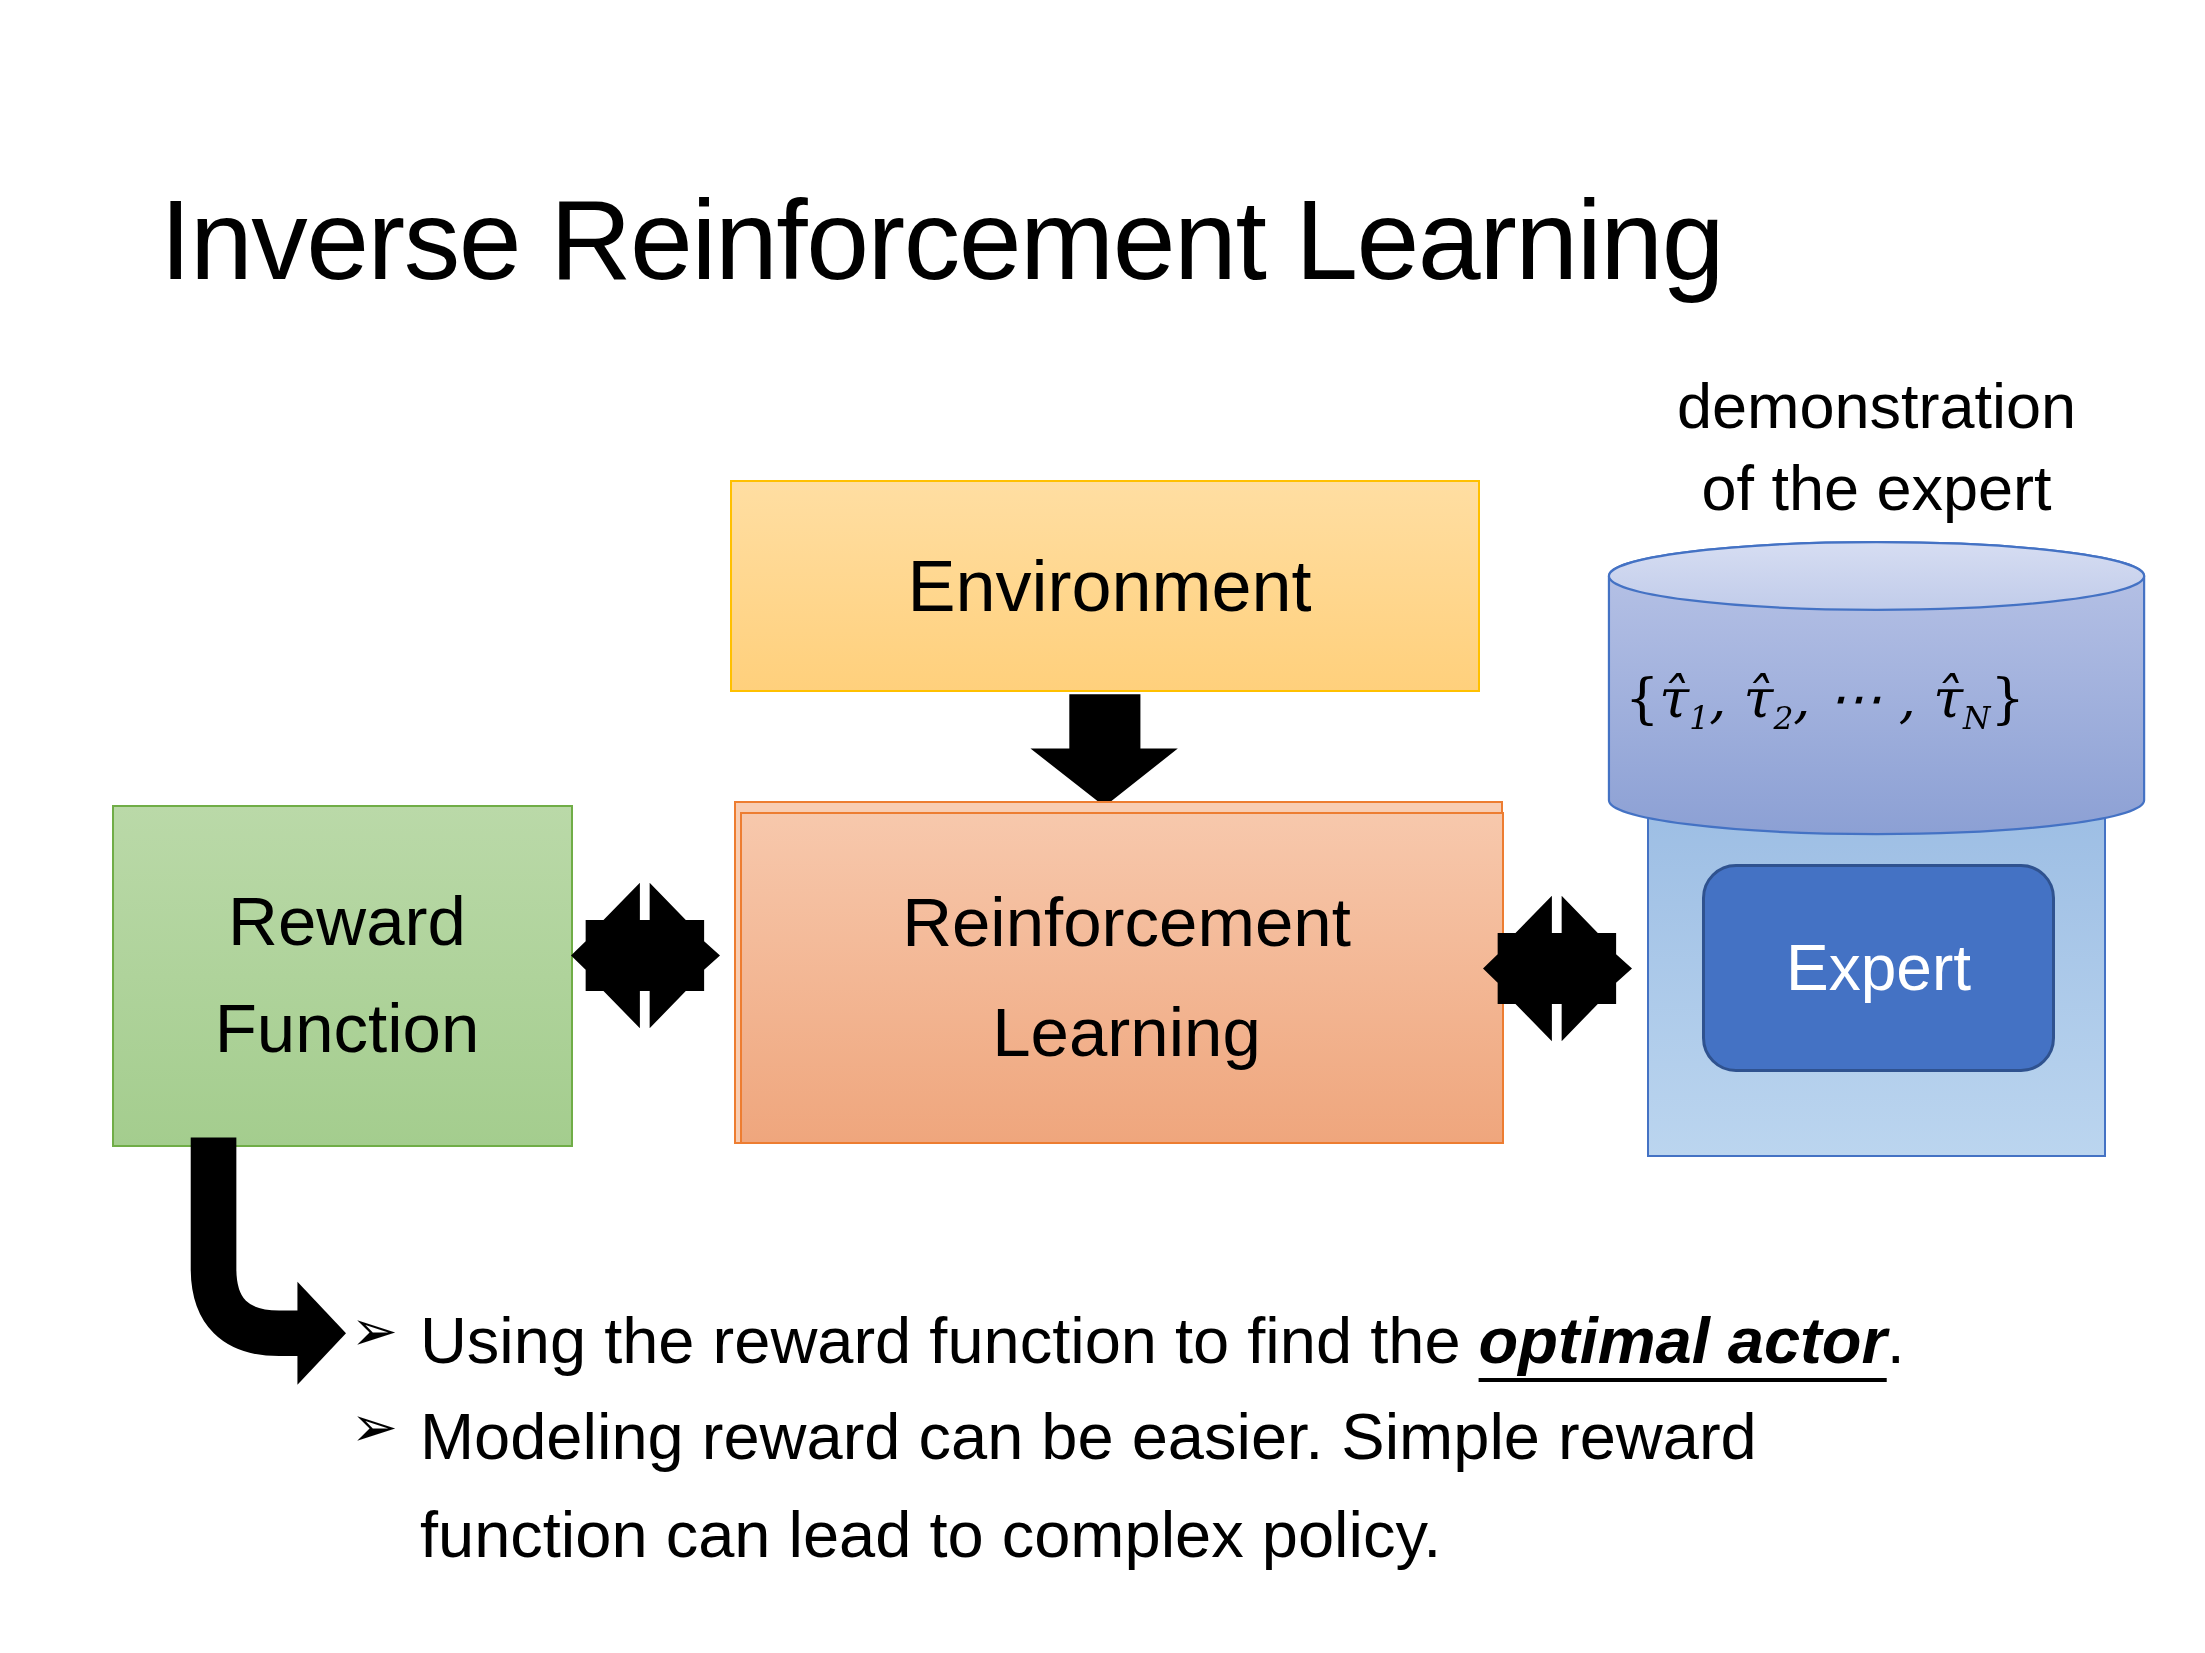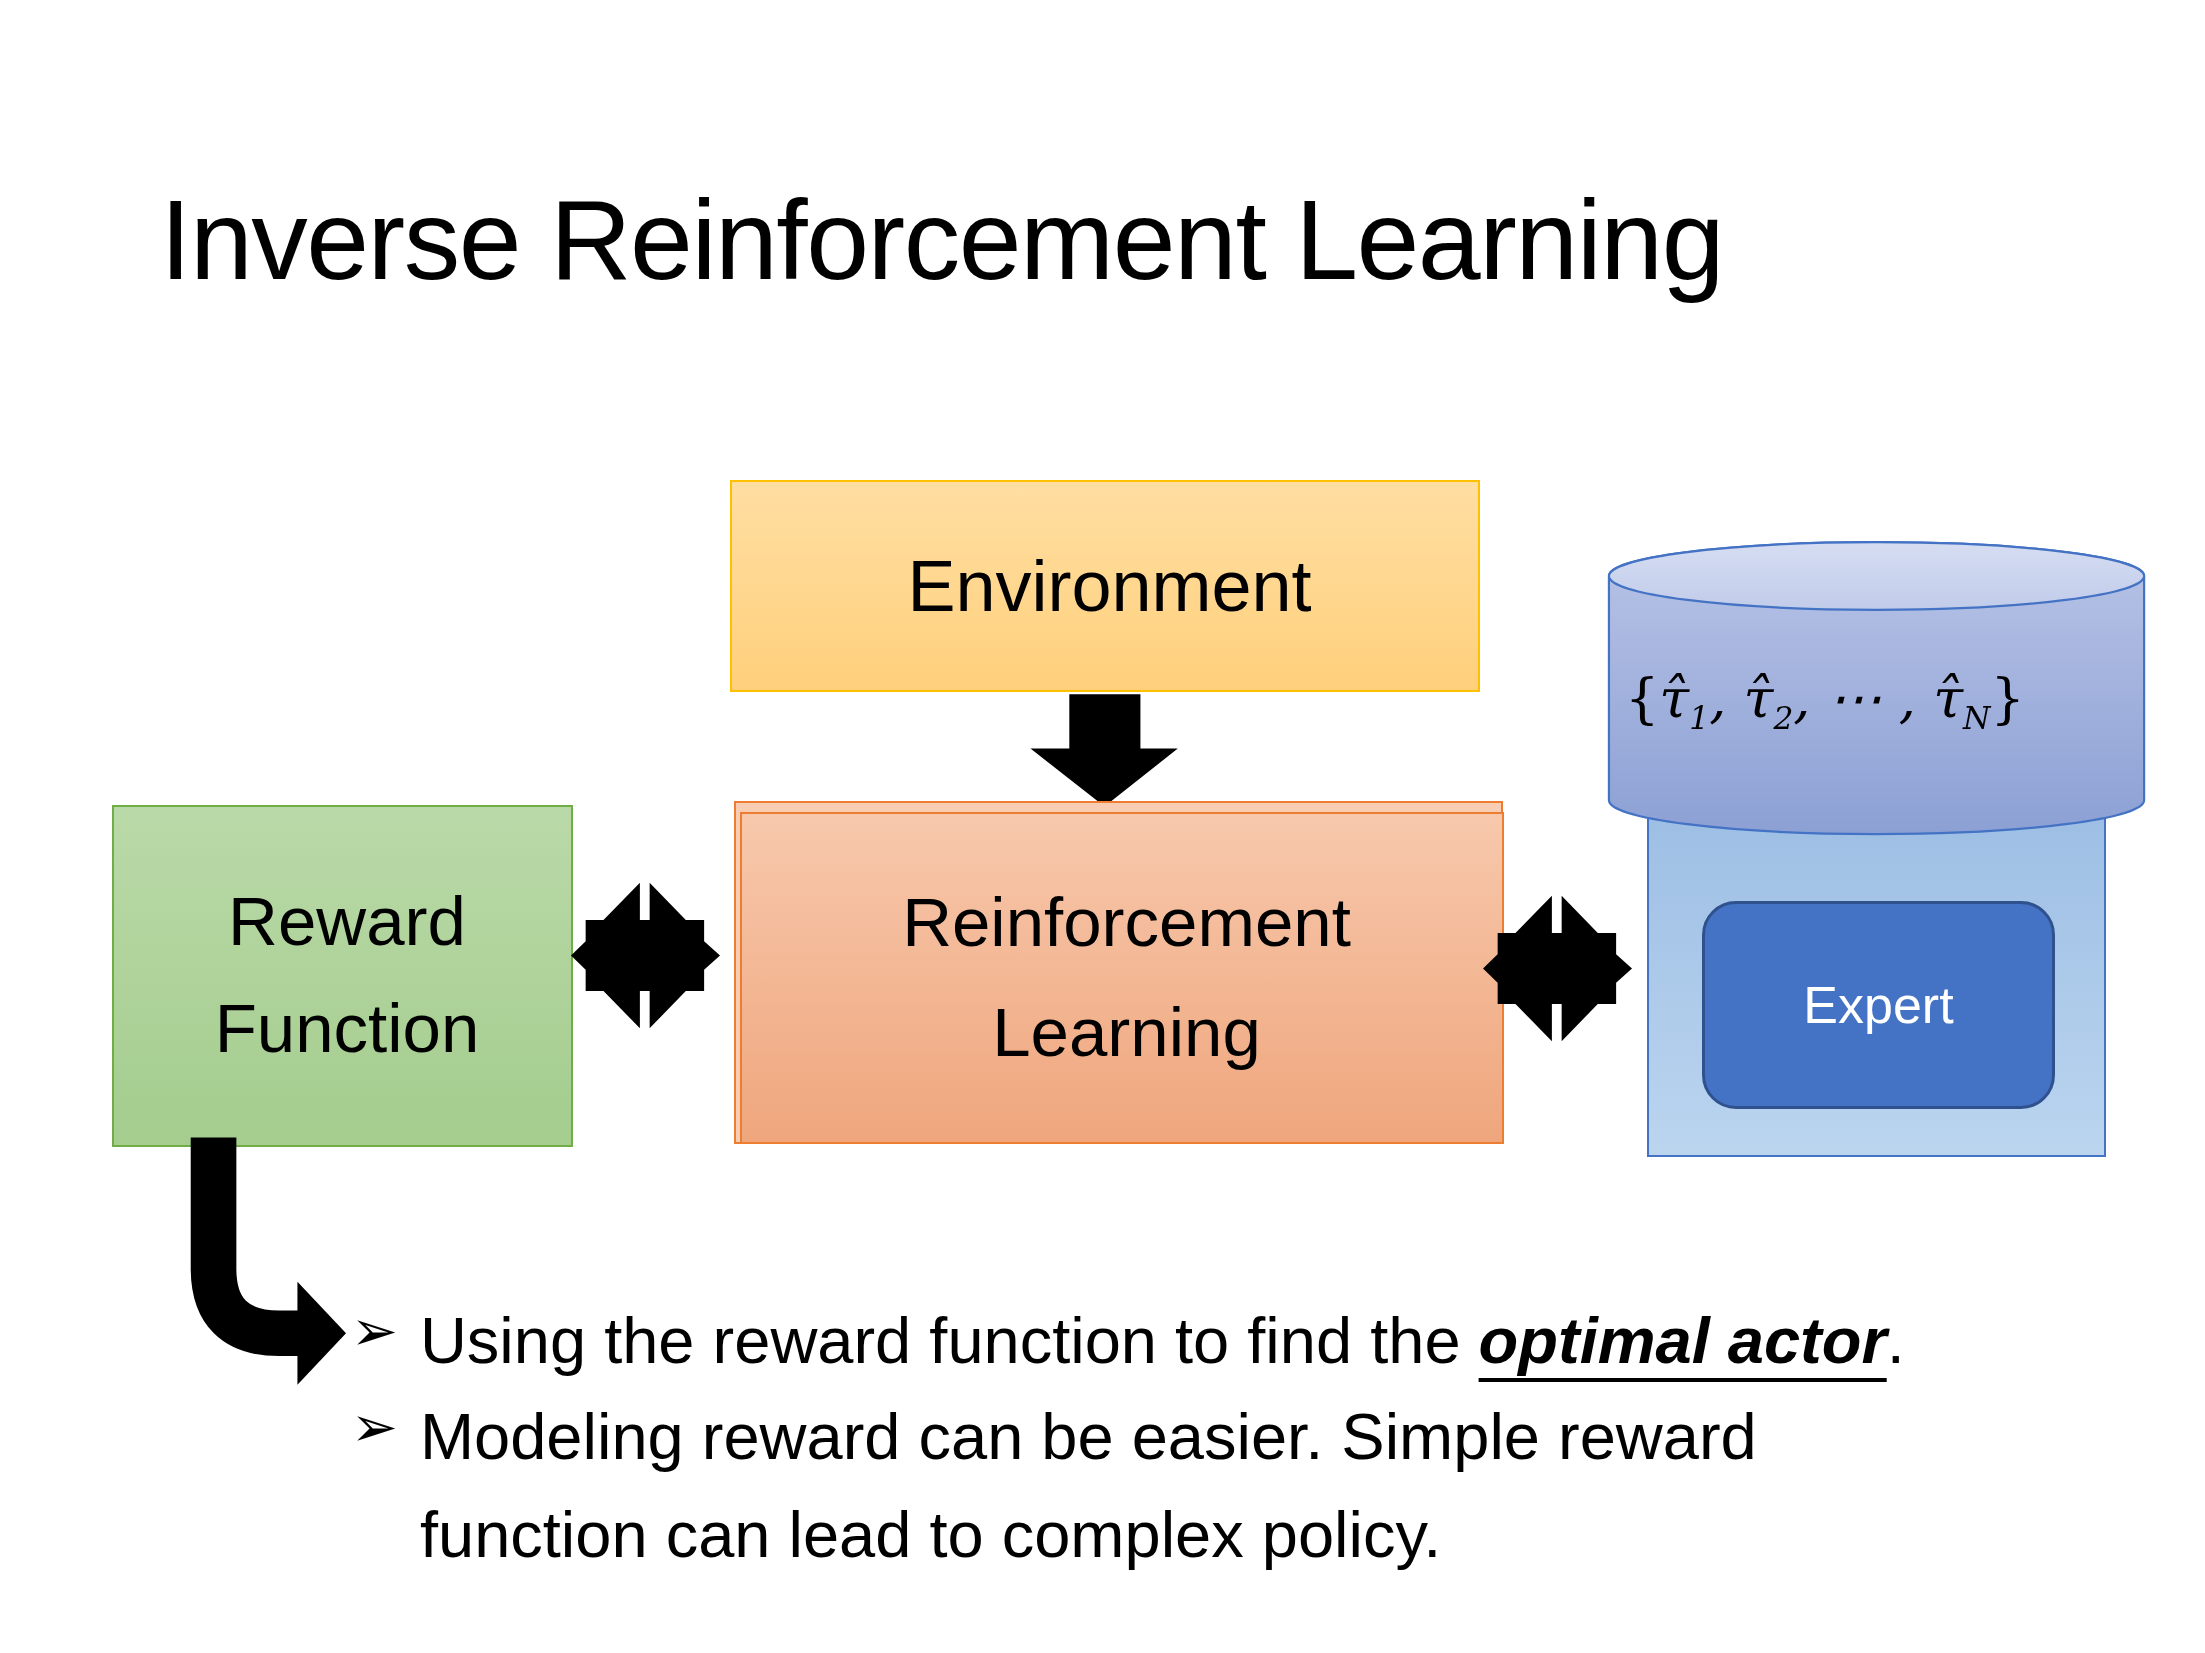--- a/index.html
+++ b/index.html
@@ -22,23 +22,23 @@
   .rl-back{position:absolute;left:734px;top:801px;width:769px;height:343px;box-sizing:border-box;
        background:#F8CDB3;border:2.2px solid #ED7D31;}
   .rl{left:728px;top:812px;width:764px;height:332px;font-size:69px;line-height:1.6;
        background:linear-gradient(180deg,#F7C8AC 0%,#EFA67D 100%);border:2.2px solid #ED7D31;margin-left:12px;}
   .l{display:block;}
 
   .abs{position:absolute;}
 
   .expert-bg{position:absolute;left:1647px;top:809px;width:459px;height:348px;box-sizing:border-box;
        background:linear-gradient(180deg,#9DBEE4 0%,#BBD5EF 100%);border:2.2px solid #4472C4;}
-  .expert-btn{position:absolute;left:1702px;top:901px;width:353px;height:208px;box-sizing:border-box;
+  .expert-btn{position:absolute;left:1702px;top:864px;width:353px;height:208px;box-sizing:border-box;
        background:#4472C4;border:3.7px solid #2F528F;border-radius:34px;
-       display:flex;align-items:center;justify-content:center;color:#ffffff;font-size:52px;}
+       display:flex;align-items:center;justify-content:center;color:#ffffff;font-size:64px;}
 
   .math{position:absolute;left:1625px;top:667px;width:507px;text-align:left;
         font-family:"DejaVu Serif",serif;font-style:italic;font-size:54px;color:#000;white-space:nowrap;}
   .math sub{font-size:58%;line-height:0;}
   .brace{font-style:normal;}
 
   .bullet{position:absolute;display:flex;align-items:flex-start;font-size:65px;color:#000;}
   .b1{left:351px;top:1292px;}
   .b2{left:351px;top:1388px;}
   .marker{font-family:"DejaVu Sans",sans-serif;font-size:56px;margin-right:22px;
@@ -48,20 +48,24 @@
   .em{font-weight:bold;font-style:italic;text-decoration:underline;
       text-decoration-thickness:4.4px;text-underline-offset:14.7px;}
 </style>
 </head>
 <body>
 
 <div class="slide">
 
   <div class="title">Inverse Reinforcement Learning</div>
 
+  <div class="demo-label">
+    <span class="dl">demonstration</span>
+    <span class="dl">of the expert</span>
+  </div>
 
   <div class="box env">
     <span>Environment</span>
   </div>
 
   <svg class="abs" style="left:1029px;top:691px;" width="151" height="118" viewBox="0 0 206 160">
     <polygon fill="#000000" points="55,4 152,4 152,78 203,78 103,157 2,78 55,78"></polygon>
   </svg>
 
   <div class="rl-back"></div>

